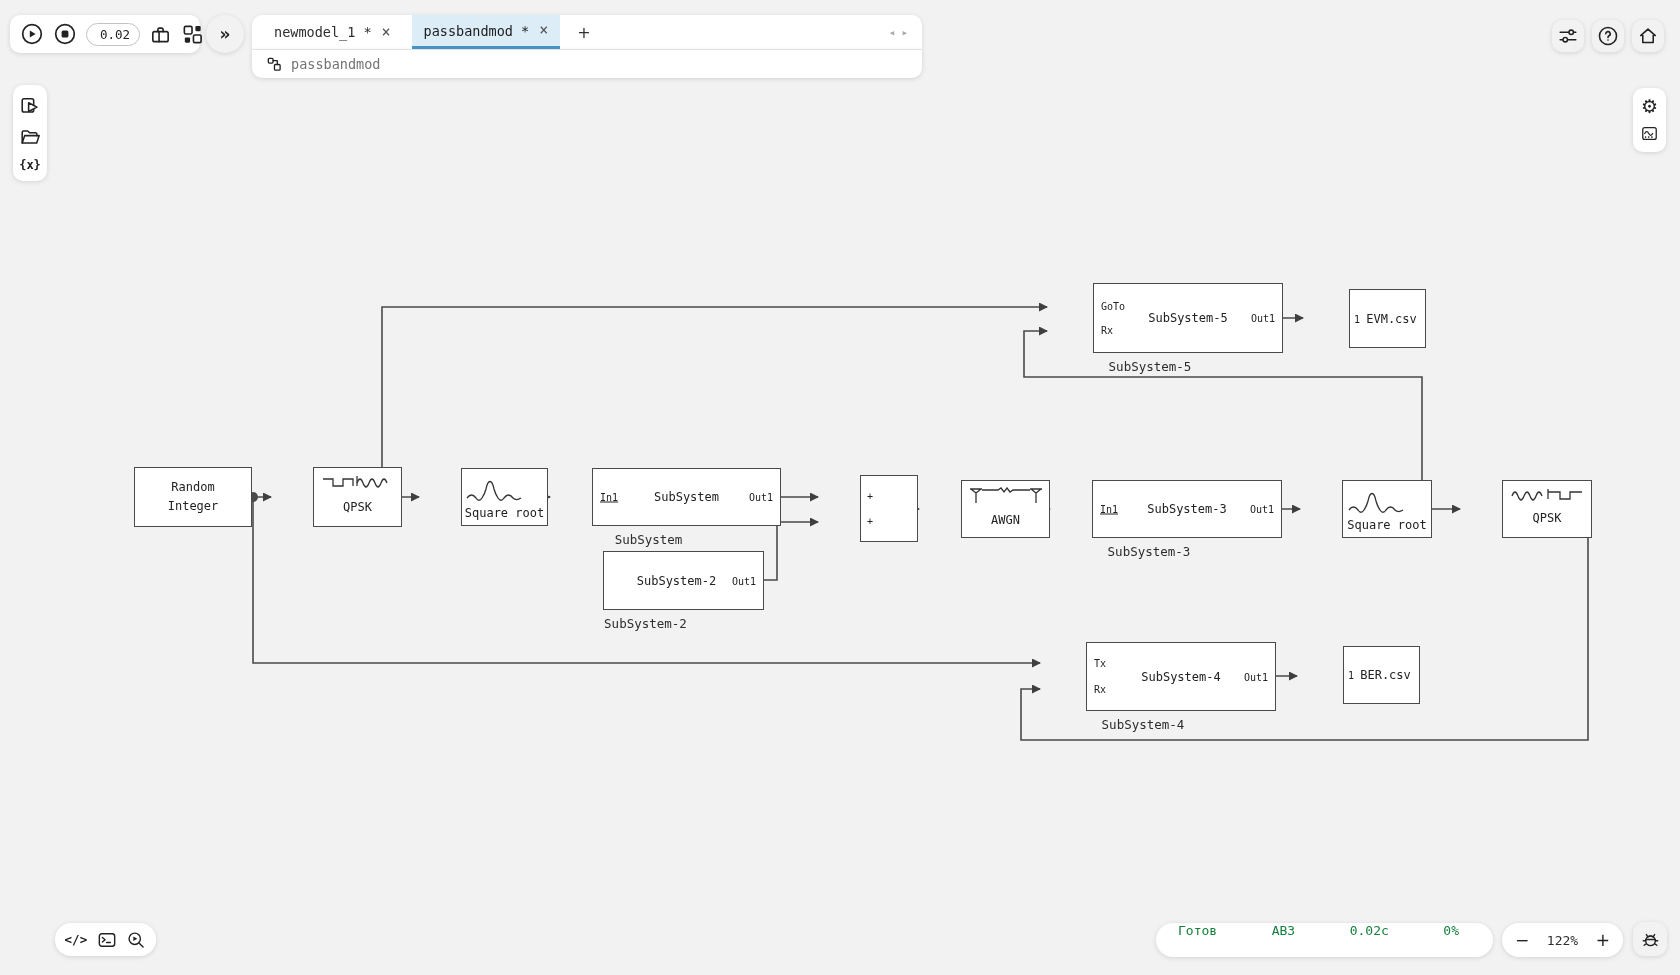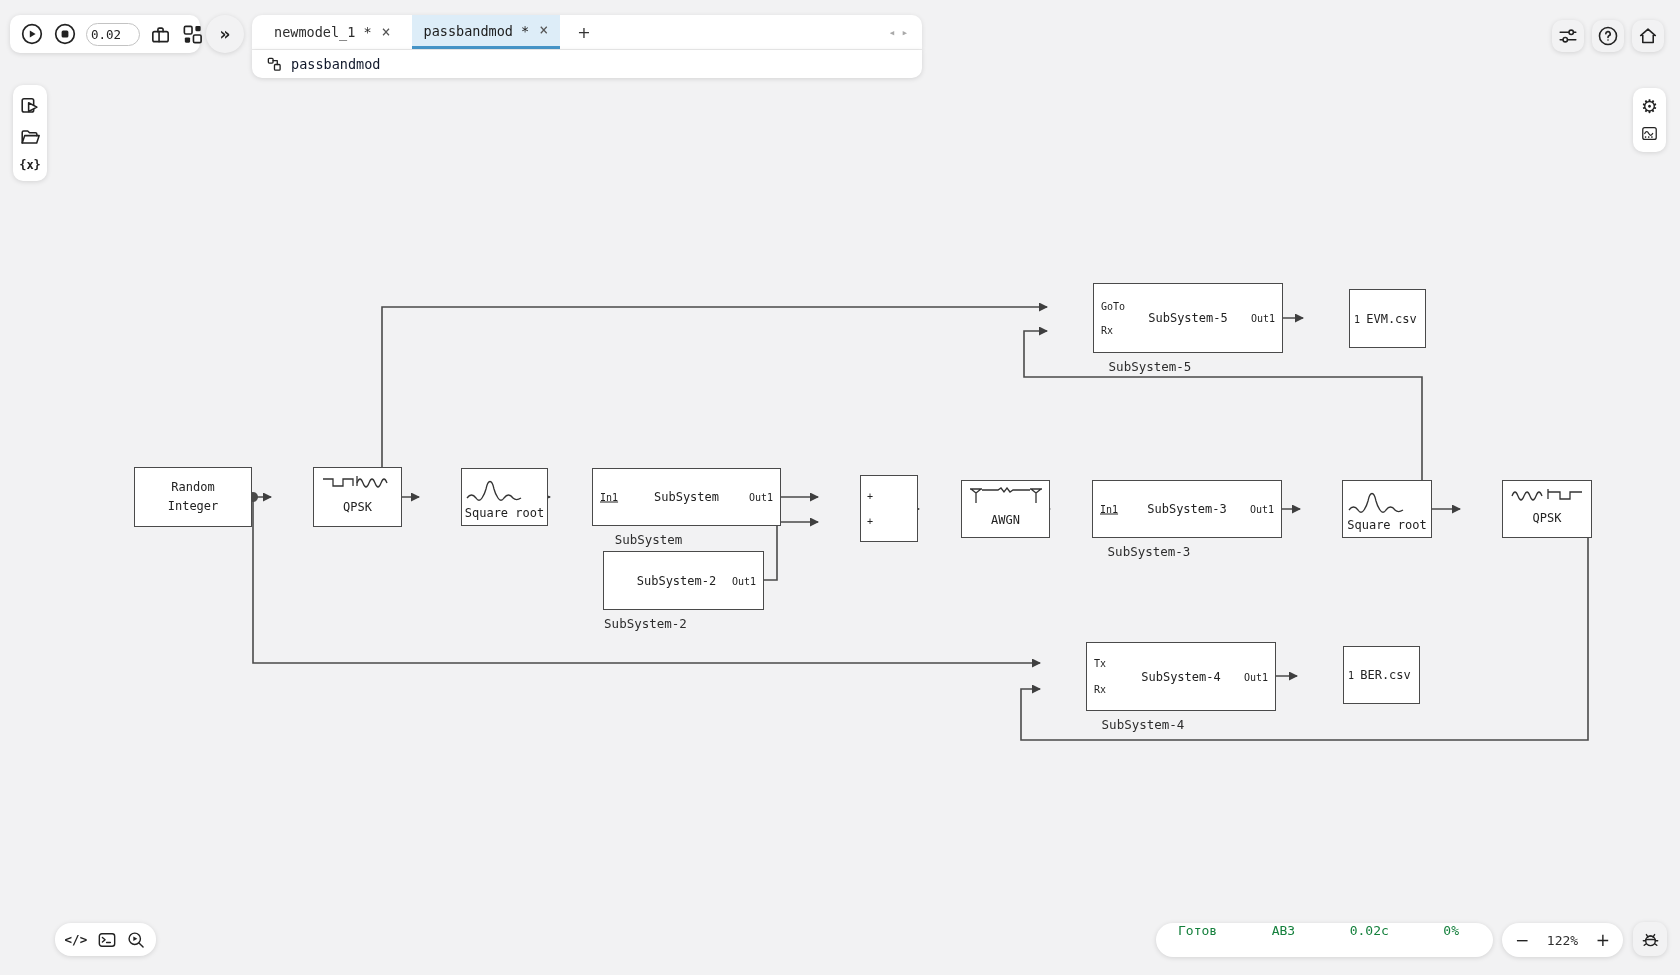--- a/index.html
+++ b/index.html
@@ -4,35 +4,35 @@
 <style>
   html,body{margin:0;padding:0;width:1680px;height:975px;overflow:hidden;
     background:#f2f2f3;font-family:"DejaVu Sans Mono","Liberation Mono",monospace;}
   .panel{position:absolute;background:#fff;border-radius:10px;box-shadow:0 1px 5px rgba(0,0,0,.13);}
   .iconbtn{display:flex;align-items:center;justify-content:center;background:none;border:none;
     padding:0;cursor:pointer;color:#222;}
   svg.ic{display:block;stroke:#222;fill:none;stroke-width:1.7;stroke-linecap:round;stroke-linejoin:round;}
 
   
   #sim-toolbar{left:10px;top:15px;width:190px;height:38px;display:flex;align-items:center;gap:9px;padding:0 10px;box-sizing:border-box;}
-  #sim-time{width:54px;height:23px;border:1px solid #c3c3c3;border-radius:12px;text-align:left;
+  #sim-time{width:54px;height:23px;border:1px solid #c3c3c3;border-radius:12px;text-align:right;
     padding:0 9px 0 4px;font:12.5px "DejaVu Sans Mono",monospace;color:#222;background:#fff;box-sizing:border-box;}
   #expand-btn{left:206px;top:15px;width:38px;height:38px;border-radius:50%;font:bold 17px "DejaVu Sans",sans-serif;
     display:flex;align-items:center;justify-content:center;color:#222;}
 
   
   #tabbar{left:252px;top:15px;width:670px;height:35px;border-radius:10px 10px 0 0;box-shadow:0 1px 5px rgba(0,0,0,.10);
     display:flex;align-items:stretch;padding-left:10px;box-sizing:border-box;border-bottom:1px solid #ececec;}
   .tab{display:flex;align-items:center;gap:10px;padding:0 12px;font-size:13.5px;color:#2e2e2e;cursor:pointer;margin-right:9px;}
   .tab .close{color:#555;font-size:15px;line-height:1;}
   .tab.active{background:#ddedf8;border-bottom:3px solid #4695c8;color:#1c1c1c;box-sizing:border-box;}
   #new-tab{font:16px "DejaVu Sans",sans-serif;color:#333;margin:0 8px;}
   #tab-scroll{margin-left:auto;display:flex;align-items:center;gap:6px;padding-right:14px;color:#a9a9a9;font-size:11px;}
   #breadcrumb-bar{left:252px;top:50px;width:670px;height:28px;border-radius:0 0 10px 10px;
-    display:flex;align-items:center;gap:9px;padding-left:14px;box-sizing:border-box;font-size:13.5px;color:#0f172a;}
+    display:flex;align-items:center;gap:9px;padding-left:14px;box-sizing:border-box;font-size:13.5px;color:#737373;}
 
   
   .sq32{width:32px;height:32px;border-radius:10px;display:flex;align-items:center;justify-content:center;}
   #right-rail{left:1633px;top:88px;width:33px;height:64px;display:flex;flex-direction:column;align-items:center;justify-content:space-evenly;}
   #gear-glyph{font:19px "DejaVu Sans",sans-serif;color:#222;line-height:1;}
 
   
   #left-rail{left:13px;top:85px;width:34px;height:96px;display:flex;flex-direction:column;align-items:center;justify-content:space-evenly;}
   .glyph-ic{font:bold 12px "DejaVu Sans Mono",monospace;color:#222;}
 

